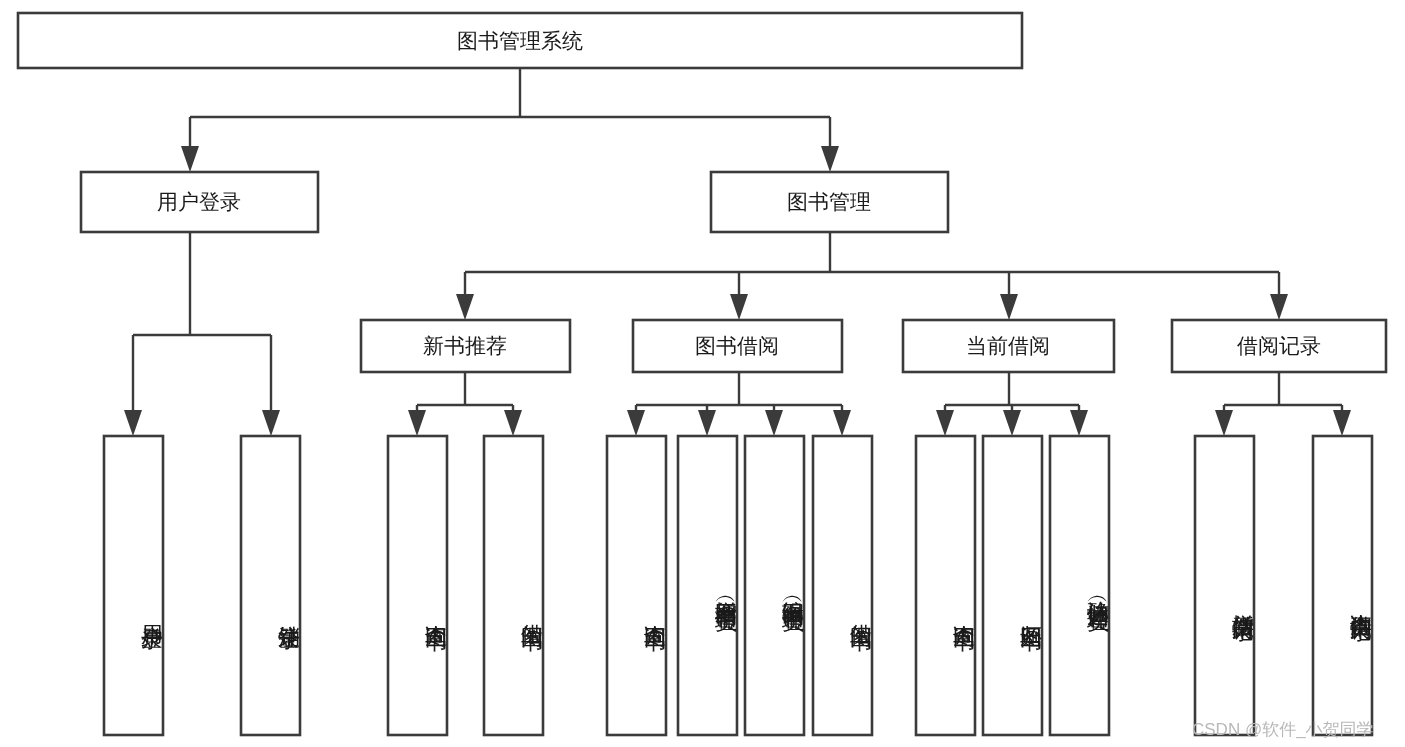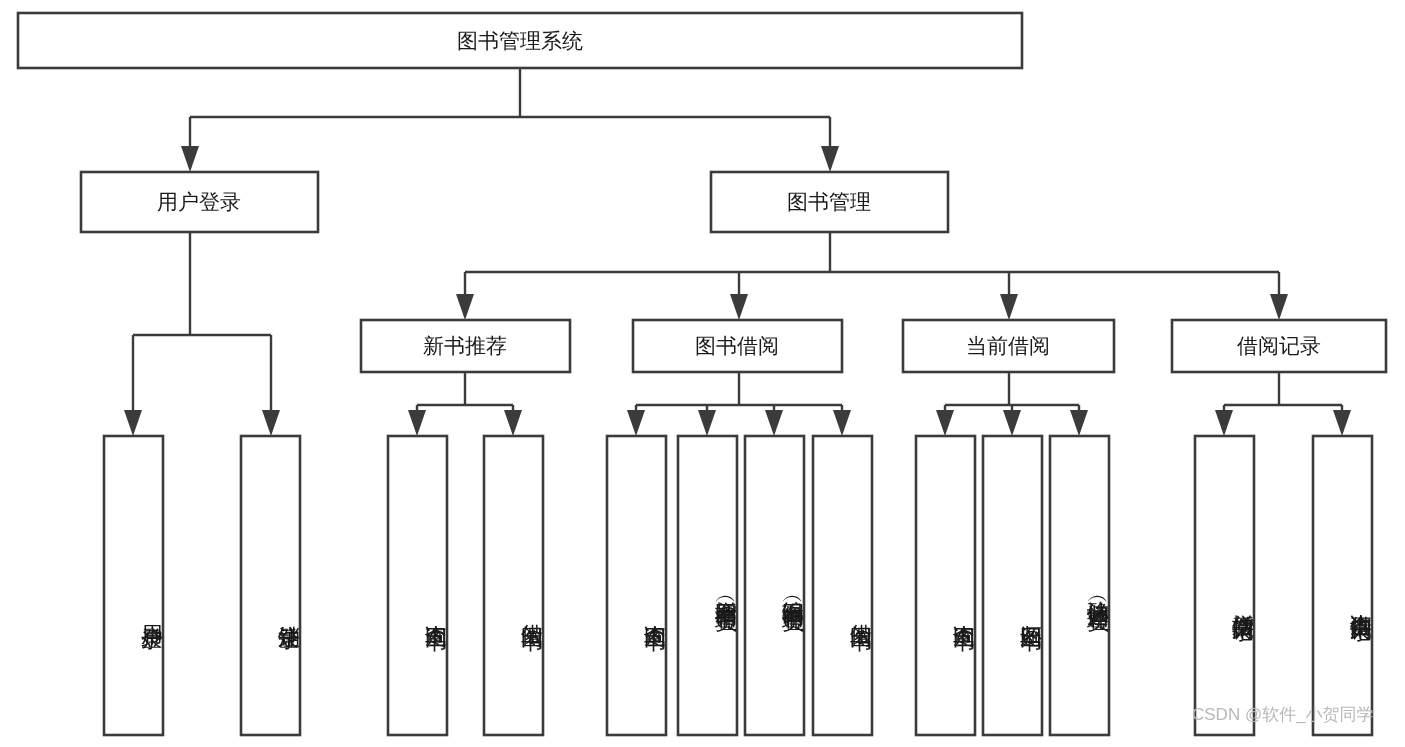--- a/index.html
+++ b/index.html
@@ -220,15 +220,15 @@
   <div class="node-label-v" style="left:745px; top:448px; width:59px; height:284px;">编辑图书（管理员）</div>
   <div class="node-label-v" style="left:813px; top:490px; width:59px; height:240px;">借阅图书</div>
 
   <div class="node-label-v" style="left:916px; top:490px; width:59px; height:240px;">查询图书</div>
   <div class="node-label-v" style="left:983px; top:490px; width:59px; height:240px;">归还图书</div>
   <div class="node-label-v" style="left:1050px; top:448px; width:59px; height:284px;">确认归还（管理员）</div>
 
   <div class="node-label-v" style="left:1195px; top:470px; width:59px; height:260px;">新增借阅记录</div>
   <div class="node-label-v" style="left:1313px; top:470px; width:59px; height:260px;">查询借阅记录</div>
 
-  <div class="watermark" style="left:1192px; top:703px;">CSDN @软件_小贺同学</div>
+  <div class="watermark" style="left:1192px; top:718px;">CSDN @软件_小贺同学</div>
 
 </div>
 
 </body></html>

